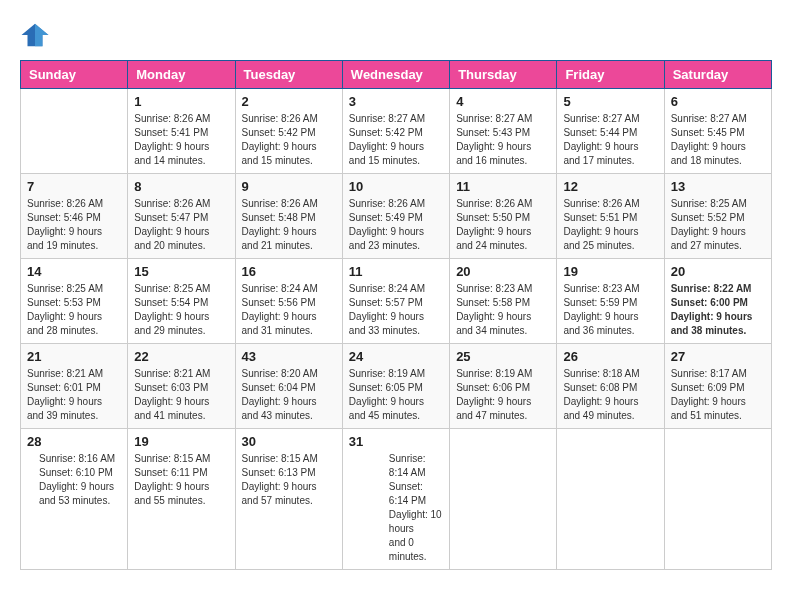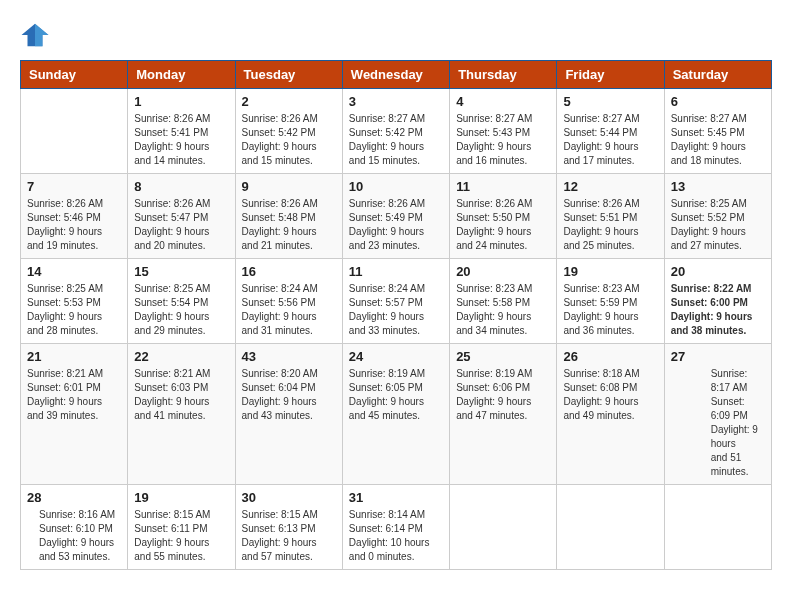--- a/index.html
+++ b/index.html
@@ -45,21 +45,21 @@
     .location {
       font-size: 16px;
       color: #444;
     }
     .calendar-table {
       width: 100%;
       border-collapse: collapse;
       font-size: 11px;
     }
     .calendar-table th {
-      background-color: #c2410c;
+      background-color: #ec4899;
       color: #fff;
       text-align: left;
       padding: 6px 8px;
       font-size: 13px;
       font-weight: bold;
       border: 1px solid #1a5a9a;
     }
     .calendar-table td {
       border: 1px solid #ccc;
       vertical-align: top;
@@ -304,21 +304,21 @@
         </td>
         <td>
           <div class="day-number">26</div>
           <div class="day-info" style="white-space: pre-line;">Sunrise: 8:18 AM
 Sunset: 6:08 PM
 Daylight: 9 hours
 and 49 minutes.</div>
         </td>
         <td>
           <div class="day-number">27</div>
-          <div class="day-info" style="white-space: pre-line; margin-left: 40px;">Sunrise: 8:17 AM
+          <div class="day-info" style="white-space: pre-line;">Sunrise: 8:17 AM
 Sunset: 6:09 PM
 Daylight: 9 hours
 and 51 minutes.</div>
         </td>
       </tr>
       <tr>
         <td>
           <div class="day-number">28</div>
           <div class="day-info" style="white-space: pre-line; margin-left: 12px;">Sunrise: 8:16 AM
 Sunset: 6:10 PM
@@ -334,21 +334,21 @@
         </td>
         <td>
           <div class="day-number">30</div>
           <div class="day-info" style="white-space: pre-line;">Sunrise: 8:15 AM
 Sunset: 6:13 PM
 Daylight: 9 hours
 and 57 minutes.</div>
         </td>
         <td>
           <div class="day-number">31</div>
-          <div class="day-info" style="white-space: pre-line;">Sunrise: 8:14 AM
+          <div class="day-info" style="white-space: pre-line; margin-left: 40px;">Sunrise: 8:14 AM
 Sunset: 6:14 PM
 Daylight: 10 hours
 and 0 minutes.</div>
         </td>
         <td class="empty-cell"></td>
         <td class="empty-cell"></td>
         <td class="empty-cell"></td>
       </tr>
     </tbody>
 </table>

